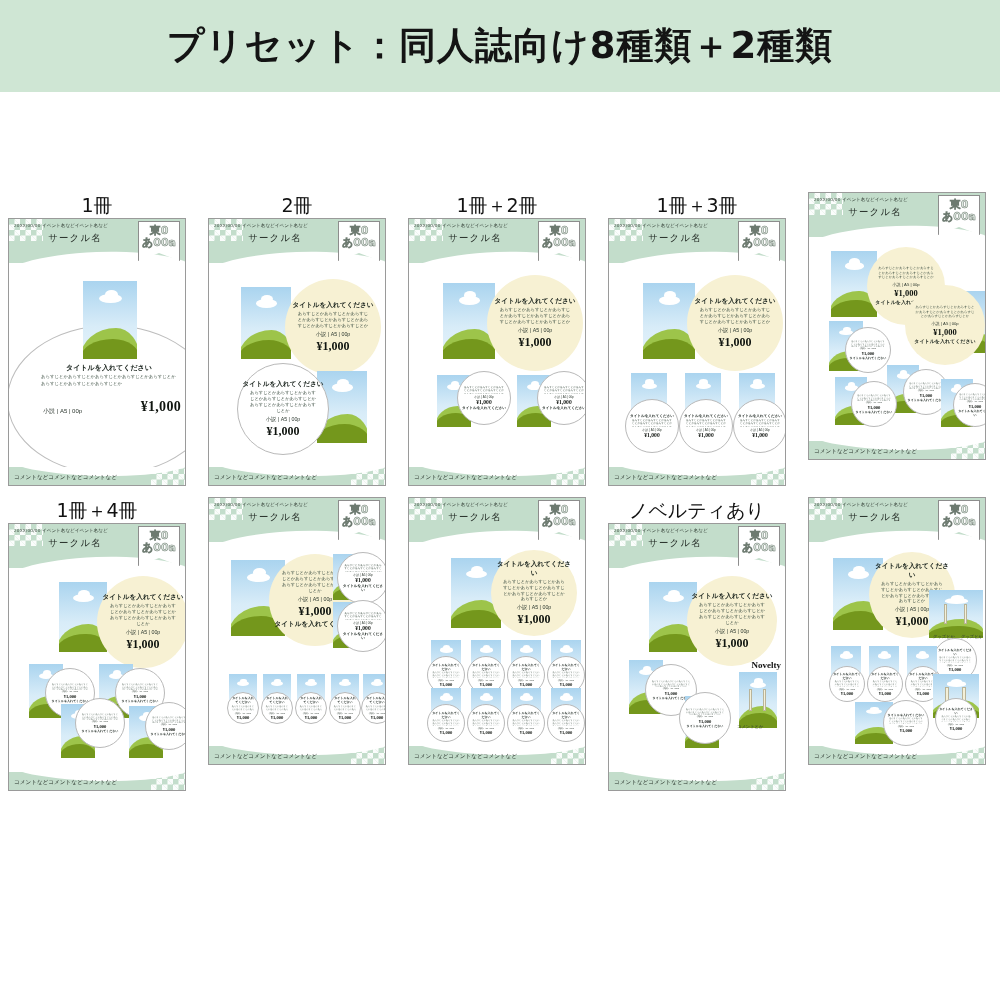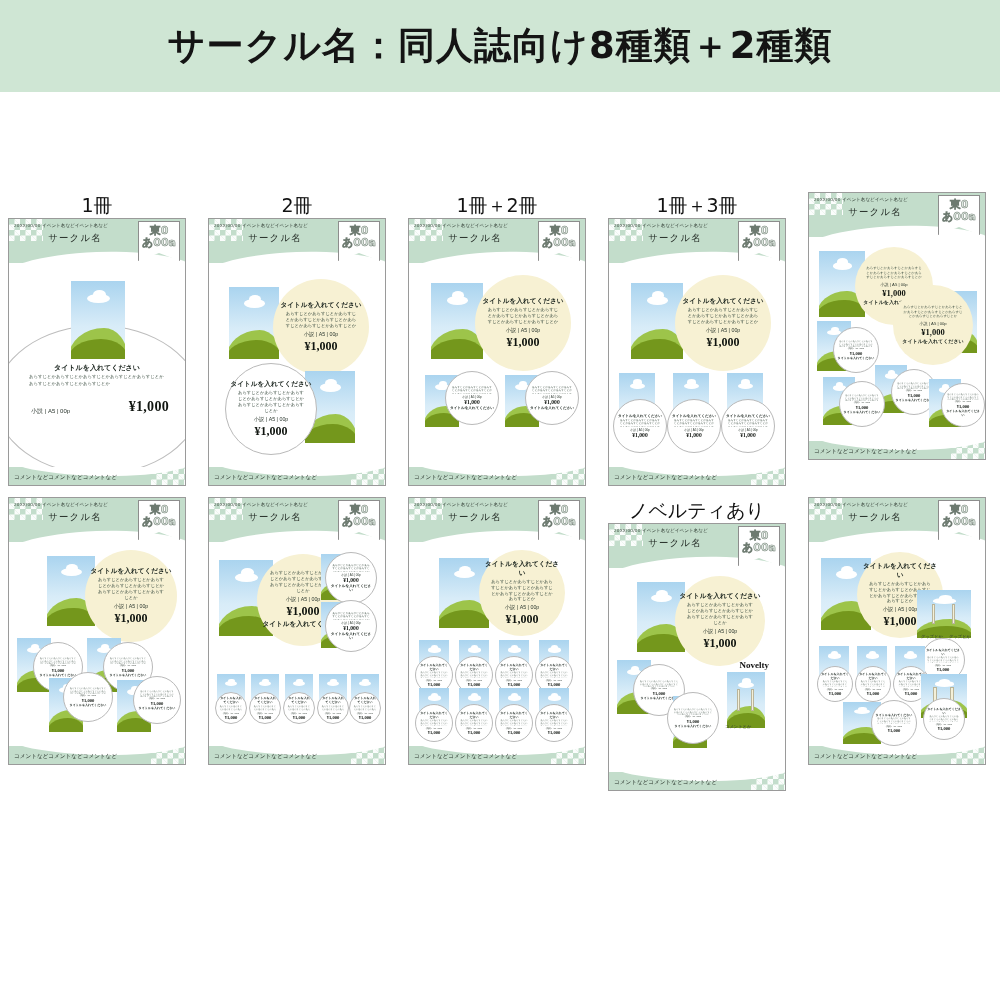--- a/index.html
+++ b/index.html
@@ -113,21 +113,21 @@
     width:116%; height:22px; background:#ffffff;
     border-radius:0 0 50% 50% / 0 0 100% 100%;
     transform:rotate(1.5deg);
   }
   .fl-comment{
     position:absolute; left:5px; bottom:3px;
     font-size:5.6px; color:#27322a; z-index:3; white-space:nowrap;
   }
 
   
-  .fl-body{ position:absolute; left:0; top:44px; width:100%; bottom:18px; }
+  .fl-body{ position:absolute; left:12px; top:44px; width:100%; bottom:18px; }
 
   
   .cover{
     position:absolute;
     background:linear-gradient(#aad4ef 0%, #d8ecf8 58%, #e6f3fb 100%);
     overflow:hidden;
   }
   .cover .cloud{
     position:absolute; background:#ffffff; border-radius:50%;
   }
@@ -169,21 +169,21 @@
   .novelty-label{
     position:absolute; font-family:"Liberation Serif",serif;
     font-weight:bold; font-size:9px; color:#111;
   }
   .goods-note{ position:absolute; font-size:4.3px; color:#2c382f; }
 </style>
 </head>
 <body>
 
 <div id="banner">
-  <div id="banner-title">サークル名：同人誌向け8種類＋2種類</div>
+  <div id="banner-title">プリセット：同人誌向け8種類＋2種類</div>
 </div>
 
 <div id="grid">
   <div class="row row1" id="row1">
       <div class="cell" style="left:0px;">
         <div class="cell-label">1冊</div>
         <div class="flyer">
           <div class="fl-head">
             <div class="checker checker-tl"></div>
             <div class="fl-date">20XX/00/00</div>
@@ -482,20 +482,21 @@
           </div>
           <div class="fl-foot">
             <div class="fl-comment">コメントなどコメントなどコメントなど</div>
             <div class="checker checker-fr"></div>
           </div>
         </div>
       </div>
     </div>
   <div class="row row2" id="row2">
       <div class="cell" style="left:0px;">
+        <div class="cell-label">1冊＋4冊</div>
         <div class="flyer">
           <div class="fl-head">
             <div class="checker checker-tl"></div>
             <div class="fl-date">20XX/00/00</div>
             <div class="fl-event">イベント名などイベント名など</div>
             <div class="fl-circle-name">サークル名</div>
           </div>
           <div class="ribbon">
             <div class="ribbon-txt">
               <div>東0</div>

